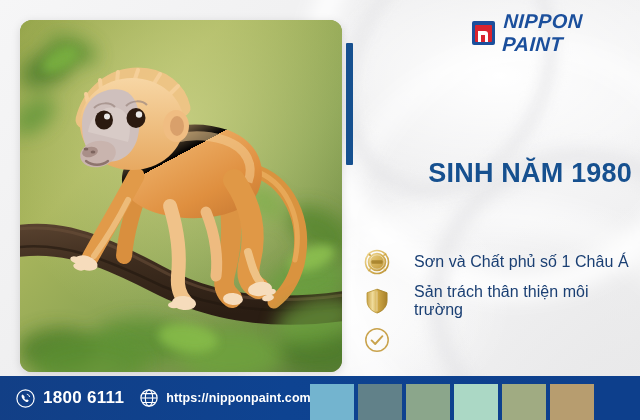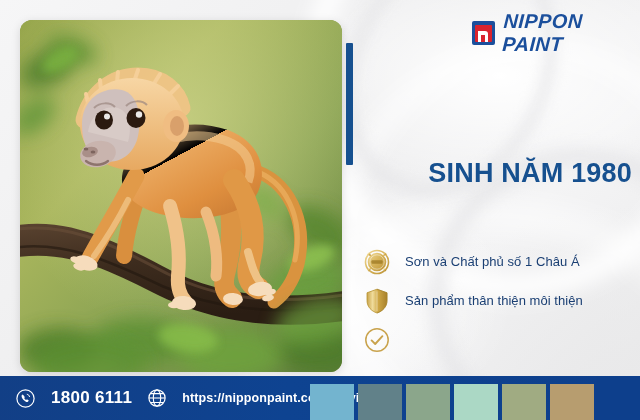--- a/index.html
+++ b/index.html
@@ -79,29 +79,29 @@
     position:absolute; left:362px; top:112px; width:270px;
     text-align:right; color:#16508f;
     font-size:27px; font-weight:bold; line-height:1.32; letter-spacing:.2px;margin-top:44px;
   }
 
   
   .features{ position:absolute; left:362px; top:242px; width:272px; }
   .feature{ display:flex; align-items:center; height:39px; }
   .feat-icon{ width:30px; height:30px; flex:0 0 30px; display:flex; align-items:center; justify-content:center; }
   .feat-icon svg{ display:block; }
-  .feat-label{ font-size:13px; color:#1a3f73; margin-left:13px; letter-spacing:.05px; }
+  .feat-label{ font-size:16px; color:#1a3f73; margin-left:22px; letter-spacing:.05px; }
 
   
   .footer{
     position:absolute; left:0; bottom:0; width:640px; height:44px;
     background:linear-gradient(100deg,#123f86 0%,#0e4391 45%,#0d3f8c 100%);
     display:flex; align-items:center;
   }
-  .contact{ display:flex; align-items:center; gap:16px; margin-left:16px; }
+  .contact{ display:flex; align-items:center; gap:8px; margin-left:16px; }
   .phone-num{ color:#fff; font-size:17px; font-weight:bold; letter-spacing:.3px; }
   .url-txt{ color:#fff; font-size:12.5px; font-weight:bold; letter-spacing:.1px; }
   .ic-circ{ display:block; }
 
   
   .swatches{
     position:absolute; left:310px; bottom:0; width:330px; height:44px;
     display:flex; align-items:flex-end;
   }
   .sw-cell{ height:36px; flex:1 1 0; margin:0 2px; }
@@ -310,21 +310,21 @@
                 <stop offset="28%" stop-color="#f0dc9c"></stop>
               <stop offset="55%" stop-color="#cfa846"></stop>
                 <stop offset="100%" stop-color="#a8812c"></stop>
             </linearGradient>
           </defs>
           <path d="M12 1.2 L22 4.8 V12.5 C22 19 17.4 23.2 12 25 C6.6 23.2 2 19 2 12.5 V4.8 Z" fill="url(#gd2)" stroke="#b8922f" stroke-width=".8"></path>
           <path d="M12 3.4 V23" stroke="#fff" stroke-width=".9" opacity=".45"></path>
           <path d="M12 1.2 L22 4.8 V12.5 C22 19 17.4 23.2 12 25" fill="none" stroke="#8f6f20" stroke-width=".8" opacity=".5"></path>
         </svg>
       </span>
-      <span class="feat-label">Sản phẩm thân thiện môi thiện</span>
+      <span class="feat-label">Sản trách thân thiện môi trường</span>
     </div>
 
     <div class="feature">
       <span class="feat-icon">
         <svg width="26" height="26" viewBox="0 0 26 26">
           <circle cx="13" cy="13" r="11.2" fill="none" stroke="#c9a34d" stroke-width="1.5"></circle>
           <path d="M7.6 13.4 L11.2 17 L18.4 9.2" fill="none" stroke="#c9a34d" stroke-width="1.9" stroke-linecap="round" stroke-linejoin="round"></path>
         </svg>
       </span>
     </div>

